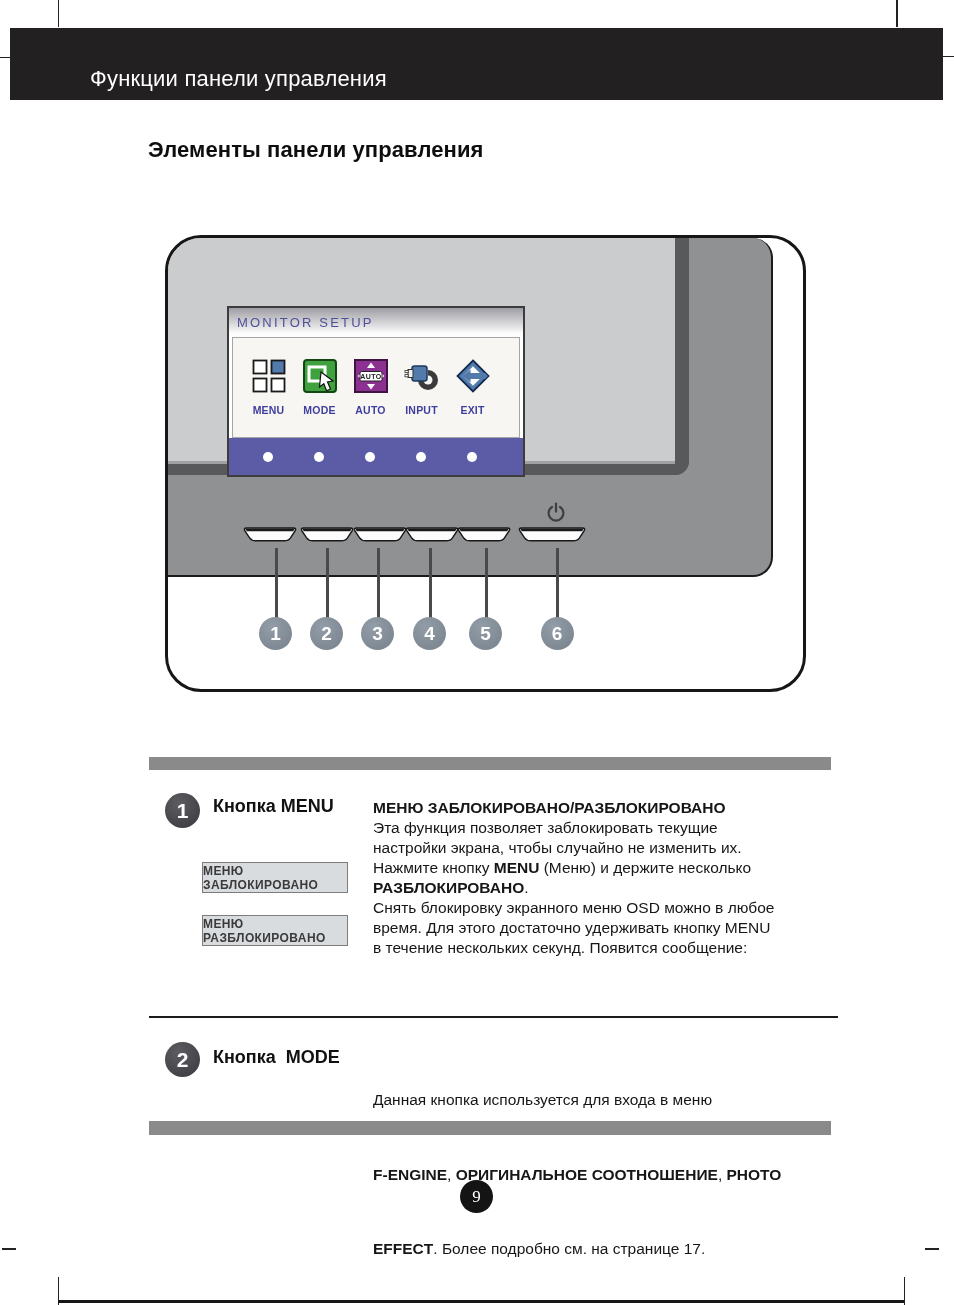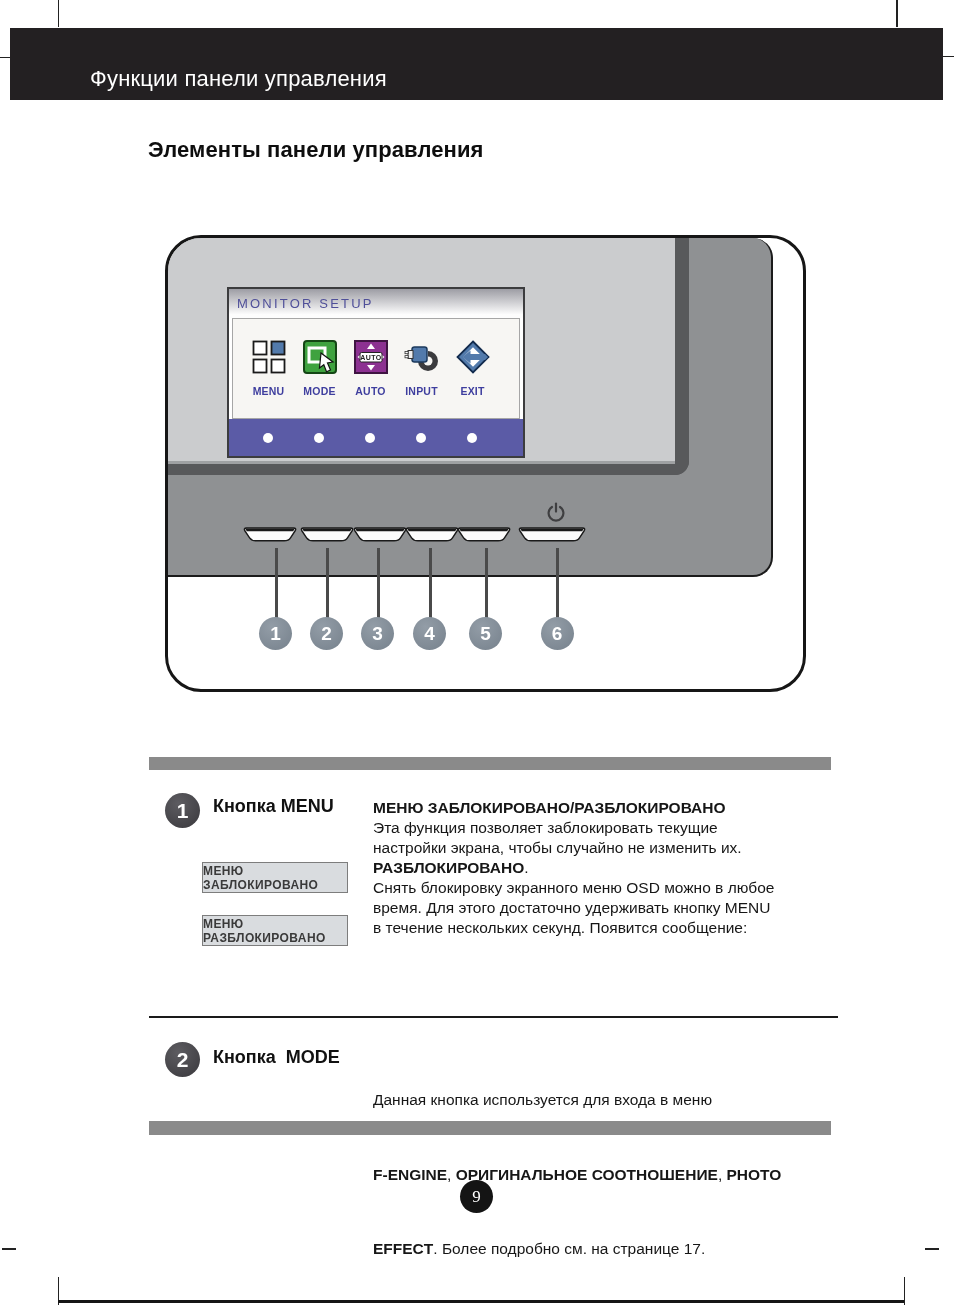--- a/index.html
+++ b/index.html
@@ -20,21 +20,21 @@
          background:#fff;box-sizing:border-box;overflow:hidden;}
   #casing{position:absolute;left:0;top:0;width:603px;height:337px;background:#8f9193;
           border-right:2px solid #1b1b1b;border-bottom:2px solid #1b1b1b;
           border-radius:33px 20px 20px 0;}
   #screen{position:absolute;left:0;top:0;width:507px;height:223px;background:#cbccce;
           border-right:14px solid #58595b;border-bottom:14px solid #58595b;
           border-radius:33px 0 14px 0;}
   #screen-edge-hl{position:absolute;left:0;top:223px;width:507px;height:3px;background:#9fa1a3;}
 
   
-  #osd{position:absolute;left:59px;top:49px;width:298px;height:171px;background:#fff;
+  #osd{position:absolute;left:59px;top:68px;width:298px;height:171px;background:#fff;
        border:2px solid #3c3c3e;box-sizing:border-box;}
   #osd-header{position:absolute;left:0;top:0;right:0;height:29px;
               background:linear-gradient(#9d9da4,#fdfdfd 88%);}
   #osd-title{position:absolute;left:8px;top:0;line-height:30px;font-size:13px;color:#4f4f99;
              letter-spacing:2.2px;font-weight:500;}
   #osd-panel{position:absolute;left:3px;right:3px;top:29px;bottom:37px;background:#f7f6f3;
              border:1px solid #a6a6a6;box-sizing:border-box;}
   #osd-items{position:absolute;left:10px;top:21px;display:flex;}
   .osd-item{width:51px;display:flex;flex-direction:column;align-items:center;}
   .osd-ico svg{display:block;}
@@ -241,20 +241,21 @@
   <div class="badge" style="left:165px;top:793px;">1</div>
   <div class="btn-label" style="left:213px;top:796px;">Кнопка MENU</div>
   <div id="msgboxes">
       <div class="msgbox" style="top: 862px;">МЕНЮ ЗАБЛОКИРОВАНО</div>
       <div class="msgbox" style="top: 915px;">МЕНЮ РАЗБЛОКИРОВАНО</div>
     </div>
   <div class="desc" id="desc-0" style="top:798px;">
       <div class="desc-line"><b>МЕНЮ ЗАБЛОКИРОВАНО/РАЗБЛОКИРОВАНО</b></div>
       <div class="desc-line"><span>Эта функция позволяет заблокировать текущие</span></div>
       <div class="desc-line"><span>настройки экрана, чтобы случайно не изменить их.</span></div>
+      <div class="desc-line"><span>Нажмите кнопку </span><b>MENU</b><span> (Меню) и держите несколько</span></div>
       <div class="desc-line"><b>РАЗБЛОКИРОВАНО</b><span>.</span></div>
       <div class="desc-line"><span>Снять блокировку экранного меню OSD можно в любое</span></div>
       <div class="desc-line"><span>время. Для этого достаточно удерживать кнопку MENU</span></div>
       <div class="desc-line"><span>в течение нескольких секунд. Появится сообщение:</span></div>
     </div>
 
   <div id="divider"></div>
 
   <div class="badge" style="left:165px;top:1042px;">2</div>
   <div class="btn-label" style="left:213px;top:1047px;">Кнопка  MODE</div>

